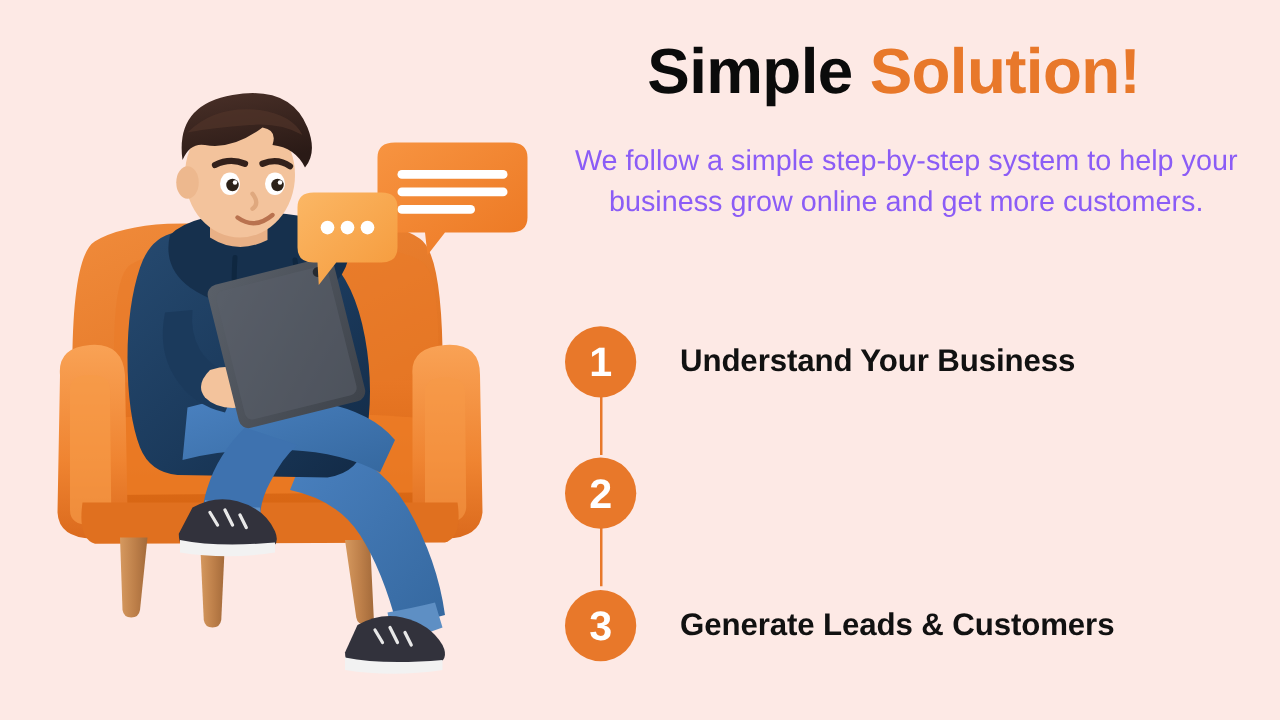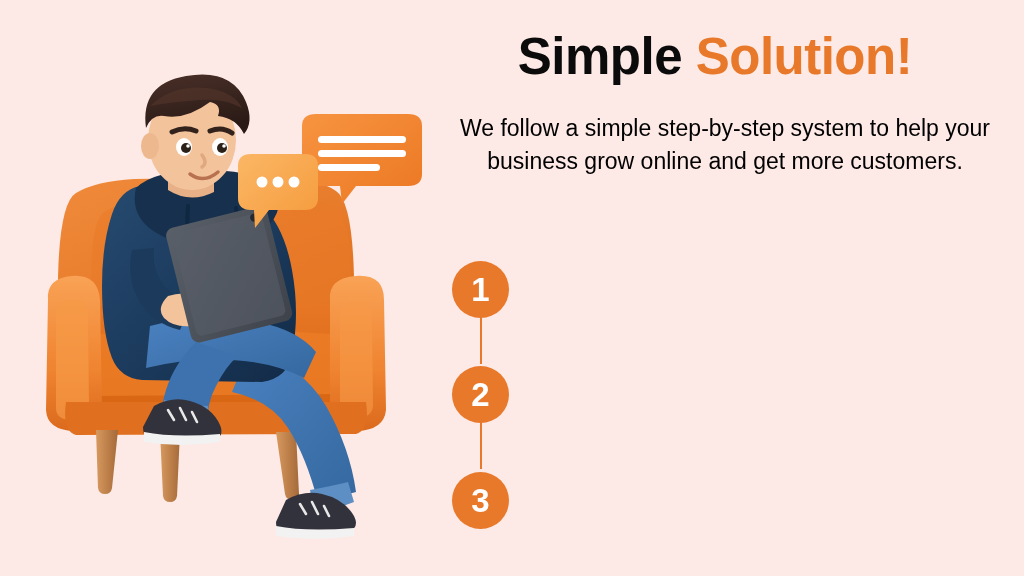--- a/index.html
+++ b/index.html
@@ -24,21 +24,21 @@
     text-align:center;
     font-size:51px; font-weight:bold; letter-spacing:-0.5px;
     line-height:1.05; white-space:nowrap;
   }
   .title .black { color:#0B0B0B; }
   .title .orange { color:#E8782A; }
 
   .subtitle {
     position:absolute; left:20px; top:112px; width:550px;
     text-align:center;
-    font-size:23px; line-height:1.42; color:#000000; font-weight:400;
+    font-size:23px; line-height:1.42; color:#8b5cf6; font-weight:400;
   }
 
   .steps { position:absolute; left:0; top:250px; width:594px; height:300px; }
 
   .connector {
     position:absolute; left:50px; width:2px; background:#E8782A;
   }
   .connector.c1 { top:48px; height:66px; }
   .connector.c2 { top:153px; height:66px; }
 
@@ -229,24 +229,26 @@
     <h1 class="title"><span class="black">Simple </span><span class="orange">Solution!</span></h1>
 
     <p class="subtitle">We follow a simple step-by-step system to help your business grow online and get more customers.</p>
 
     <div class="steps">
       <div class="connector c1"></div>
       <div class="connector c2"></div>
 
       <div class="step s1">
         <div class="badge">1</div>
+        <div class="step-label">Understand Your Business</div>
       </div>
 
       <div class="step s2">
         <div class="badge">2</div>
       </div>
 
       <div class="step s3">
         <div class="badge">3</div>
+        <div class="step-label">Generate Leads &amp; Customers</div>
       </div>
     </div>
   </div>
 </div>
 
 </body></html>

